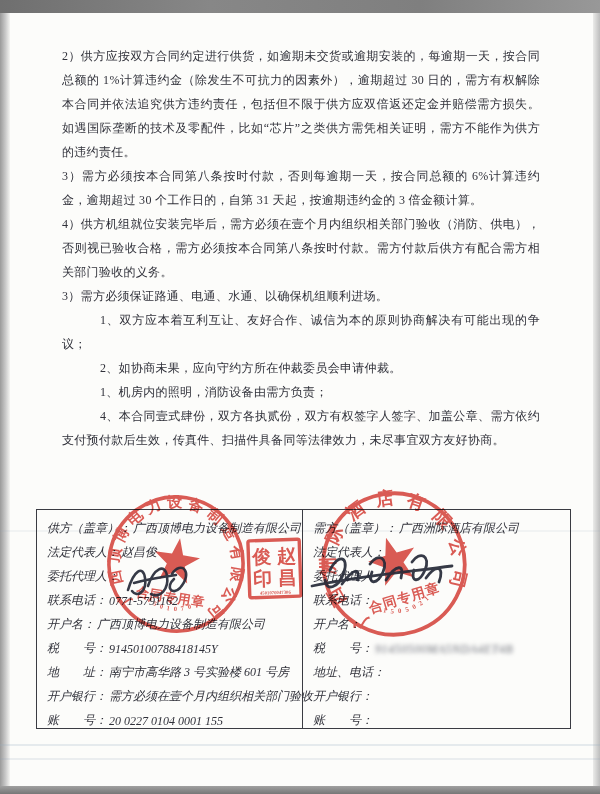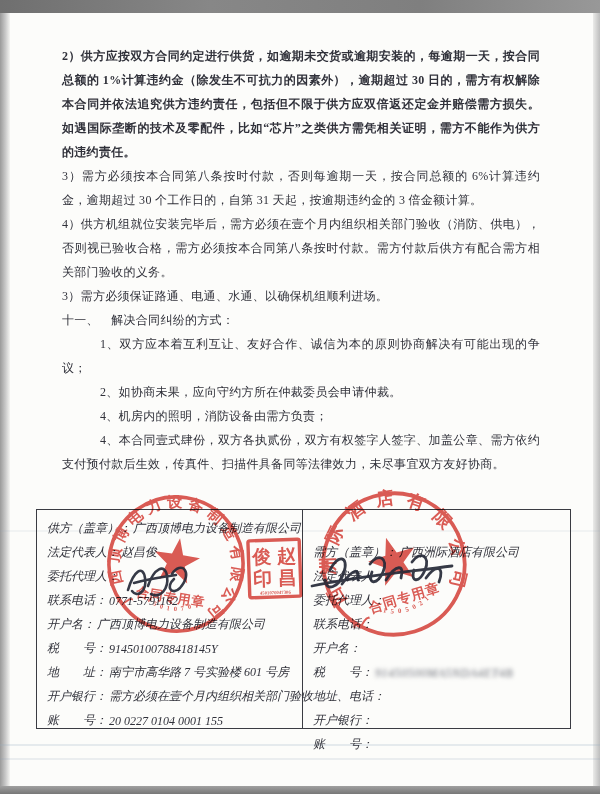--- a/index.html
+++ b/index.html
@@ -21,32 +21,32 @@
   .streak-3{top:530px;background:rgba(150,165,185,.10);}
 
   
   .content{
     position:absolute;left:62px;top:44px;width:478px;z-index:2;
     font-size:12px;line-height:24px;text-align:justify;
     letter-spacing:.3px;
   }
   .content p{margin:0;}
   .clause{margin-left:23px;}
-  .mb6{margin-bottom:6px;font-weight:bold;} .mb4{margin-bottom:4px;} .mb2{margin-bottom:2px;}
+  .mb6{margin-bottom:6px;} .mb4{margin-bottom:4px;} .mb2{margin-bottom:2px;}
   .sec-head{margin-left:0;}
   .sec-item{text-indent:38px;}
 
   
   .sig-table{
     position:absolute;left:36px;top:509px;width:533px;height:218px;z-index:2;
     border:1.5px solid #3a3b42;display:flex;
   }
   .sig-col{box-sizing:border-box;padding:3px 6px 0 10px;font-size:12px;}
   .sig-col.supplier{width:266px;border-right:1.5px solid #3a3b42;}
-  .sig-col.buyer{flex:1;margin-top:24px;}
+  .sig-col.buyer{flex:1;}
   .sig-row{height:24px;display:flex;align-items:flex-end;white-space:nowrap;overflow:visible;font-style:italic;}
   .sig-row .lbl{flex:none;}
   .sig-row .val{margin-left:2px;}
   .blur{filter:blur(2px);color:#6b6e78;letter-spacing:.5px;}
 
   
   .stamp{position:absolute;z-index:5;color:#d8453e;mix-blend-mode:multiply;opacity:.88;pointer-events:none;}
   .stamp svg{display:block;width:100%;height:100%;}
   .stamp-supplier-round{left:101px;top:489px;width:150px;height:150px;transform:rotate(9deg);}
   .stamp-buyer-round{left:315px;top:485px;width:158px;height:158px;transform:rotate(-17deg);}
@@ -70,24 +70,23 @@
   <div class="edge edge-bottom"></div>
   <div class="streak streak-1"></div>
   <div class="streak streak-2"></div>
   <div class="streak streak-3"></div>
 
   <div class="content">
     <p class="clause mb6">2）供方应按双方合同约定进行供货，如逾期未交货或逾期安装的，每逾期一天，按合同总额的 1%计算违约金（除发生不可抗力的因素外），逾期超过 30 日的，需方有权解除本合同并依法追究供方违约责任，包括但不限于供方应双倍返还定金并赔偿需方损失。如遇国际垄断的技术及零配件，比如“芯片”之类供方需凭相关证明，需方不能作为供方的违约责任。</p>
     <p class="clause mb4">3）需方必须按本合同第八条按时付款，否则每逾期一天，按合同总额的 6%计算违约金，逾期超过 30 个工作日的，自第 31 天起，按逾期违约金的 3 倍金额计算。</p>
     <p class="clause mb2">4）供方机组就位安装完毕后，需方必须在壹个月内组织相关部门验收（消防、供电），否则视已验收合格，需方必须按本合同第八条按时付款。需方付款后供方有配合需方相关部门验收的义务。</p>
     <p class="clause mb2">3）需方必须保证路通、电通、水通、以确保机组顺利进场。</p>
-    <p class="sec-head">十一、　解决合同纠纷的方式：</p>
     <p class="sec-item">1、双方应本着互利互让、友好合作、诚信为本的原则协商解决有可能出现的争议；</p>
     <p class="sec-item">2、如协商未果，应向守约方所在仲裁委员会申请仲裁。</p>
-    <p class="sec-item">4、机房内的照明，消防设备由需方负责；</p>
+    <p class="sec-item">1、机房内的照明，消防设备由需方负责；</p>
     <p class="sec-item">4、本合同壹式肆份，双方各执贰份，双方有权签字人签字、加盖公章、需方依约支付预付款后生效，传真件、扫描件具备同等法律效力，未尽事宜双方友好协商。</p>
   </div>
 
   <div class="sig-table">
     <div class="sig-col supplier">
       <div class="sig-row">
           <span class="lbl">供方（盖章）：</span>
           <span class="val">广西顶博电力设备制造有限公司</span>
         </div>
       <div class="sig-row">
@@ -105,21 +104,21 @@
       <div class="sig-row">
           <span class="lbl">开户名：</span>
           <span class="val">广西顶博电力设备制造有限公司</span>
         </div>
       <div class="sig-row">
           <span class="lbl">税　　号：</span>
           <span class="val">91450100788418145Y</span>
         </div>
       <div class="sig-row">
           <span class="lbl">地　　址：</span>
-          <span class="val">南宁市高华路 7 号实验楼 601 号房</span>
+          <span class="val">南宁市高华路 3 号实验楼 601 号房</span>
         </div>
       <div class="sig-row">
           <span class="lbl">开户银行：</span>
           <span class="val">需方必须在壹个月内组织相关部门验收</span>
         </div>
       <div class="sig-row">
           <span class="lbl">账　　号：</span>
           <span class="val">20 0227 0104 0001 155</span>
         </div>
     </div>

